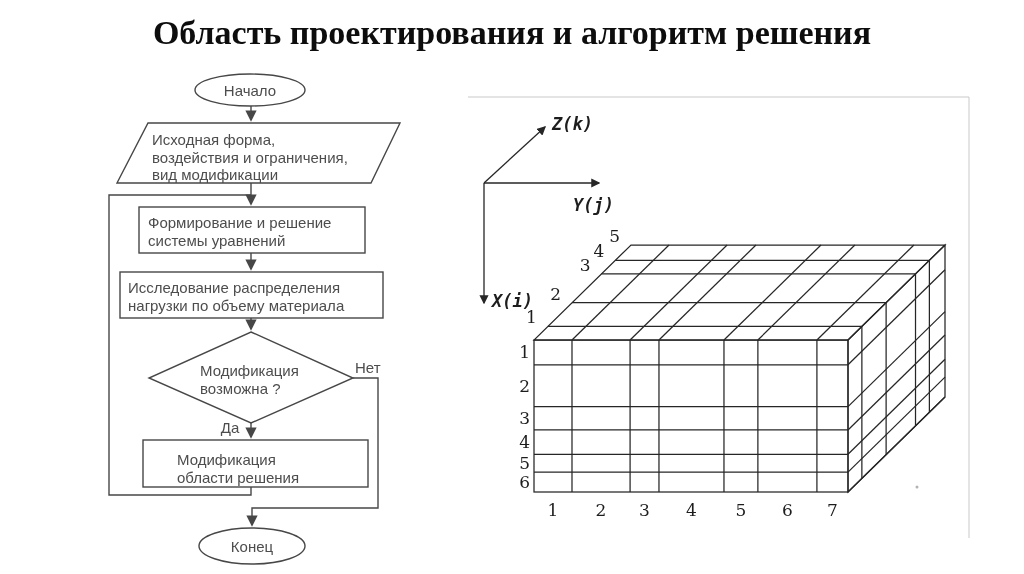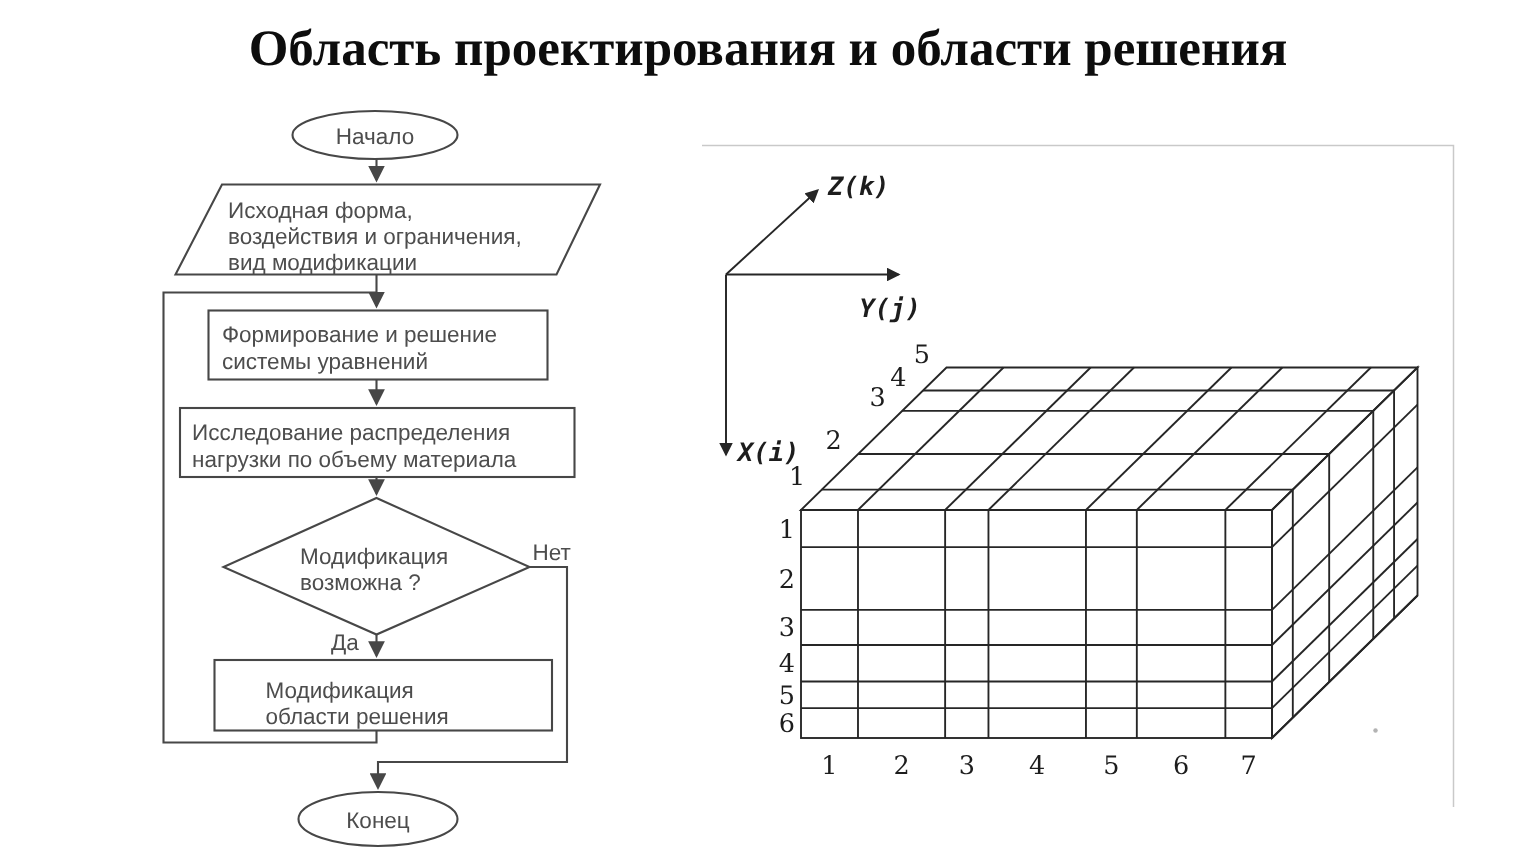--- a/index.html
+++ b/index.html
@@ -22,21 +22,21 @@
     letter-spacing:0px;
     white-space:nowrap;
   }
   svg{position:absolute;left:0;top:0;}
   text{user-select:none;}
 </style>
 </head>
 <body>
 
 <div class="slide">
-  <div class="title">Область проектирования и области решения</div>
+  <div class="title">Область проектирования и алгоритм решения</div>
   <svg id="art" width="1024" height="574" viewBox="0 0 1024 574">
     <defs>
       <marker id="ah-flow" viewBox="0 0 10 10" refX="8.5" refY="5" markerWidth="8" markerHeight="8" orient="auto">
         <path d="M0 0 L10 5 L0 10 Z" fill="#474747"></path>
       </marker>
       <marker id="ah-fig" viewBox="0 0 10 10" refX="8.5" refY="5" markerWidth="7" markerHeight="7" orient="auto">
         <path d="M0 0 L10 5 L0 10 Z" fill="#262626"></path>
       </marker>
     </defs>
     <g id="flowchart">

